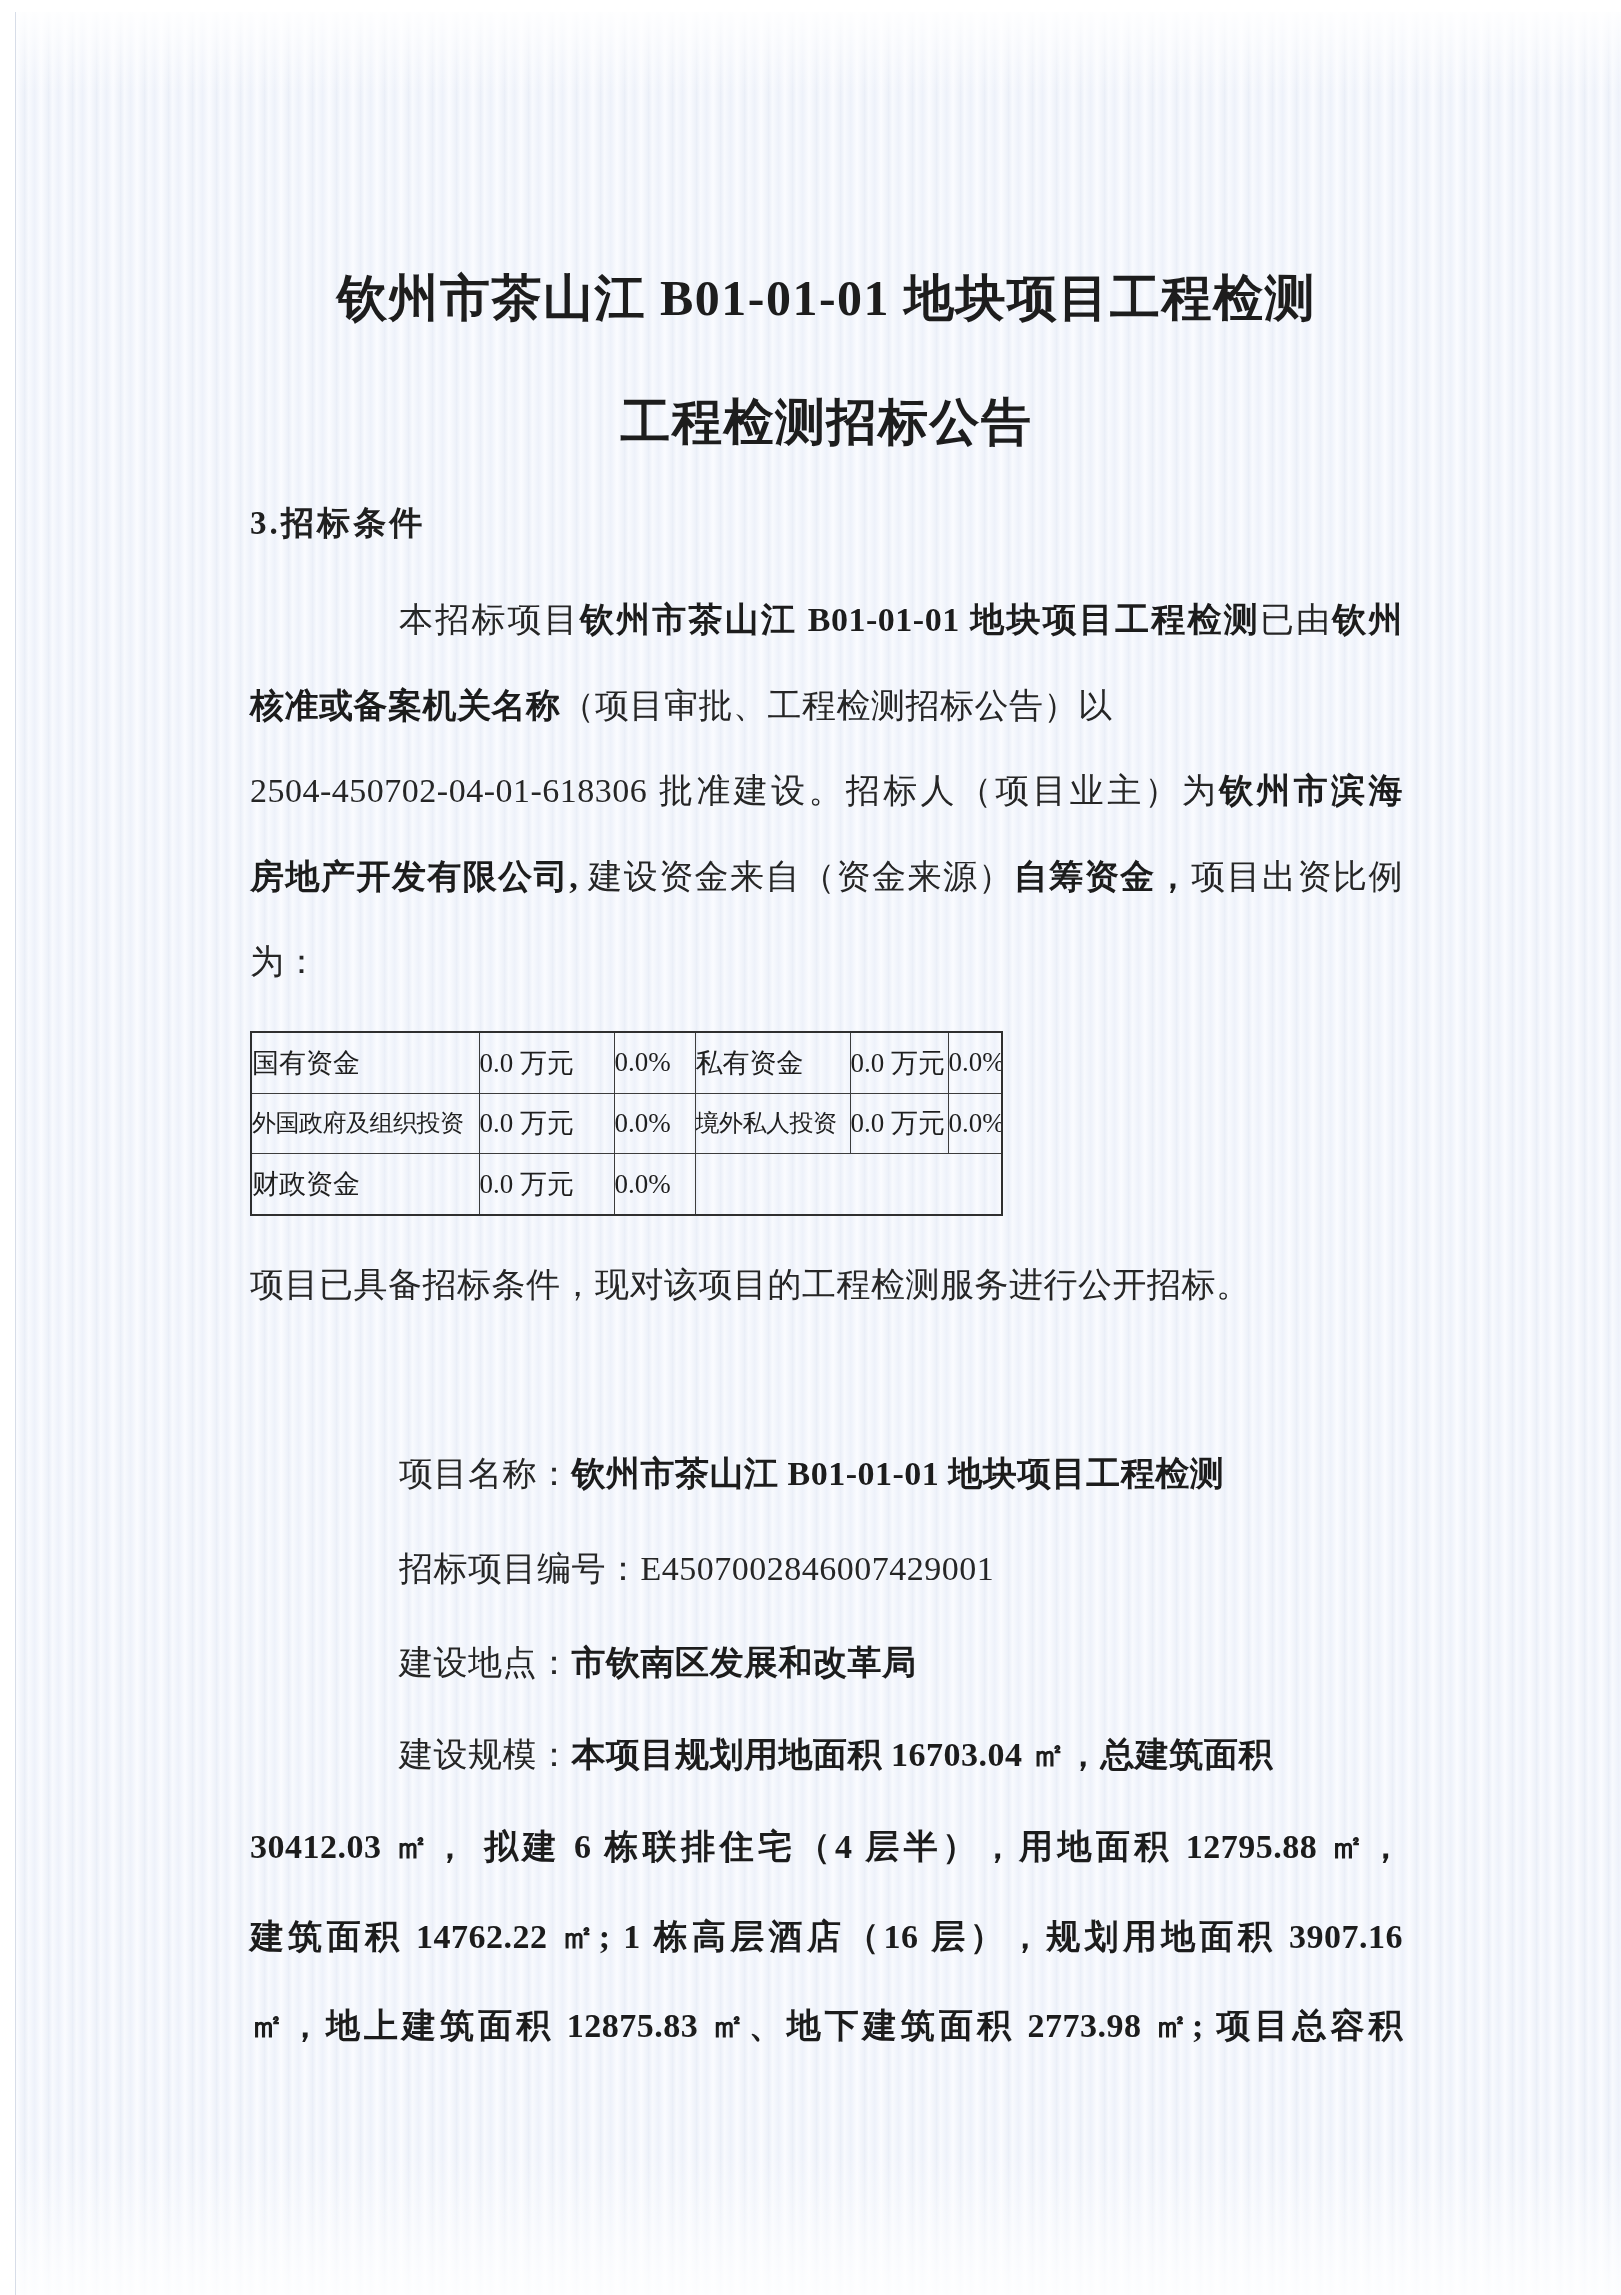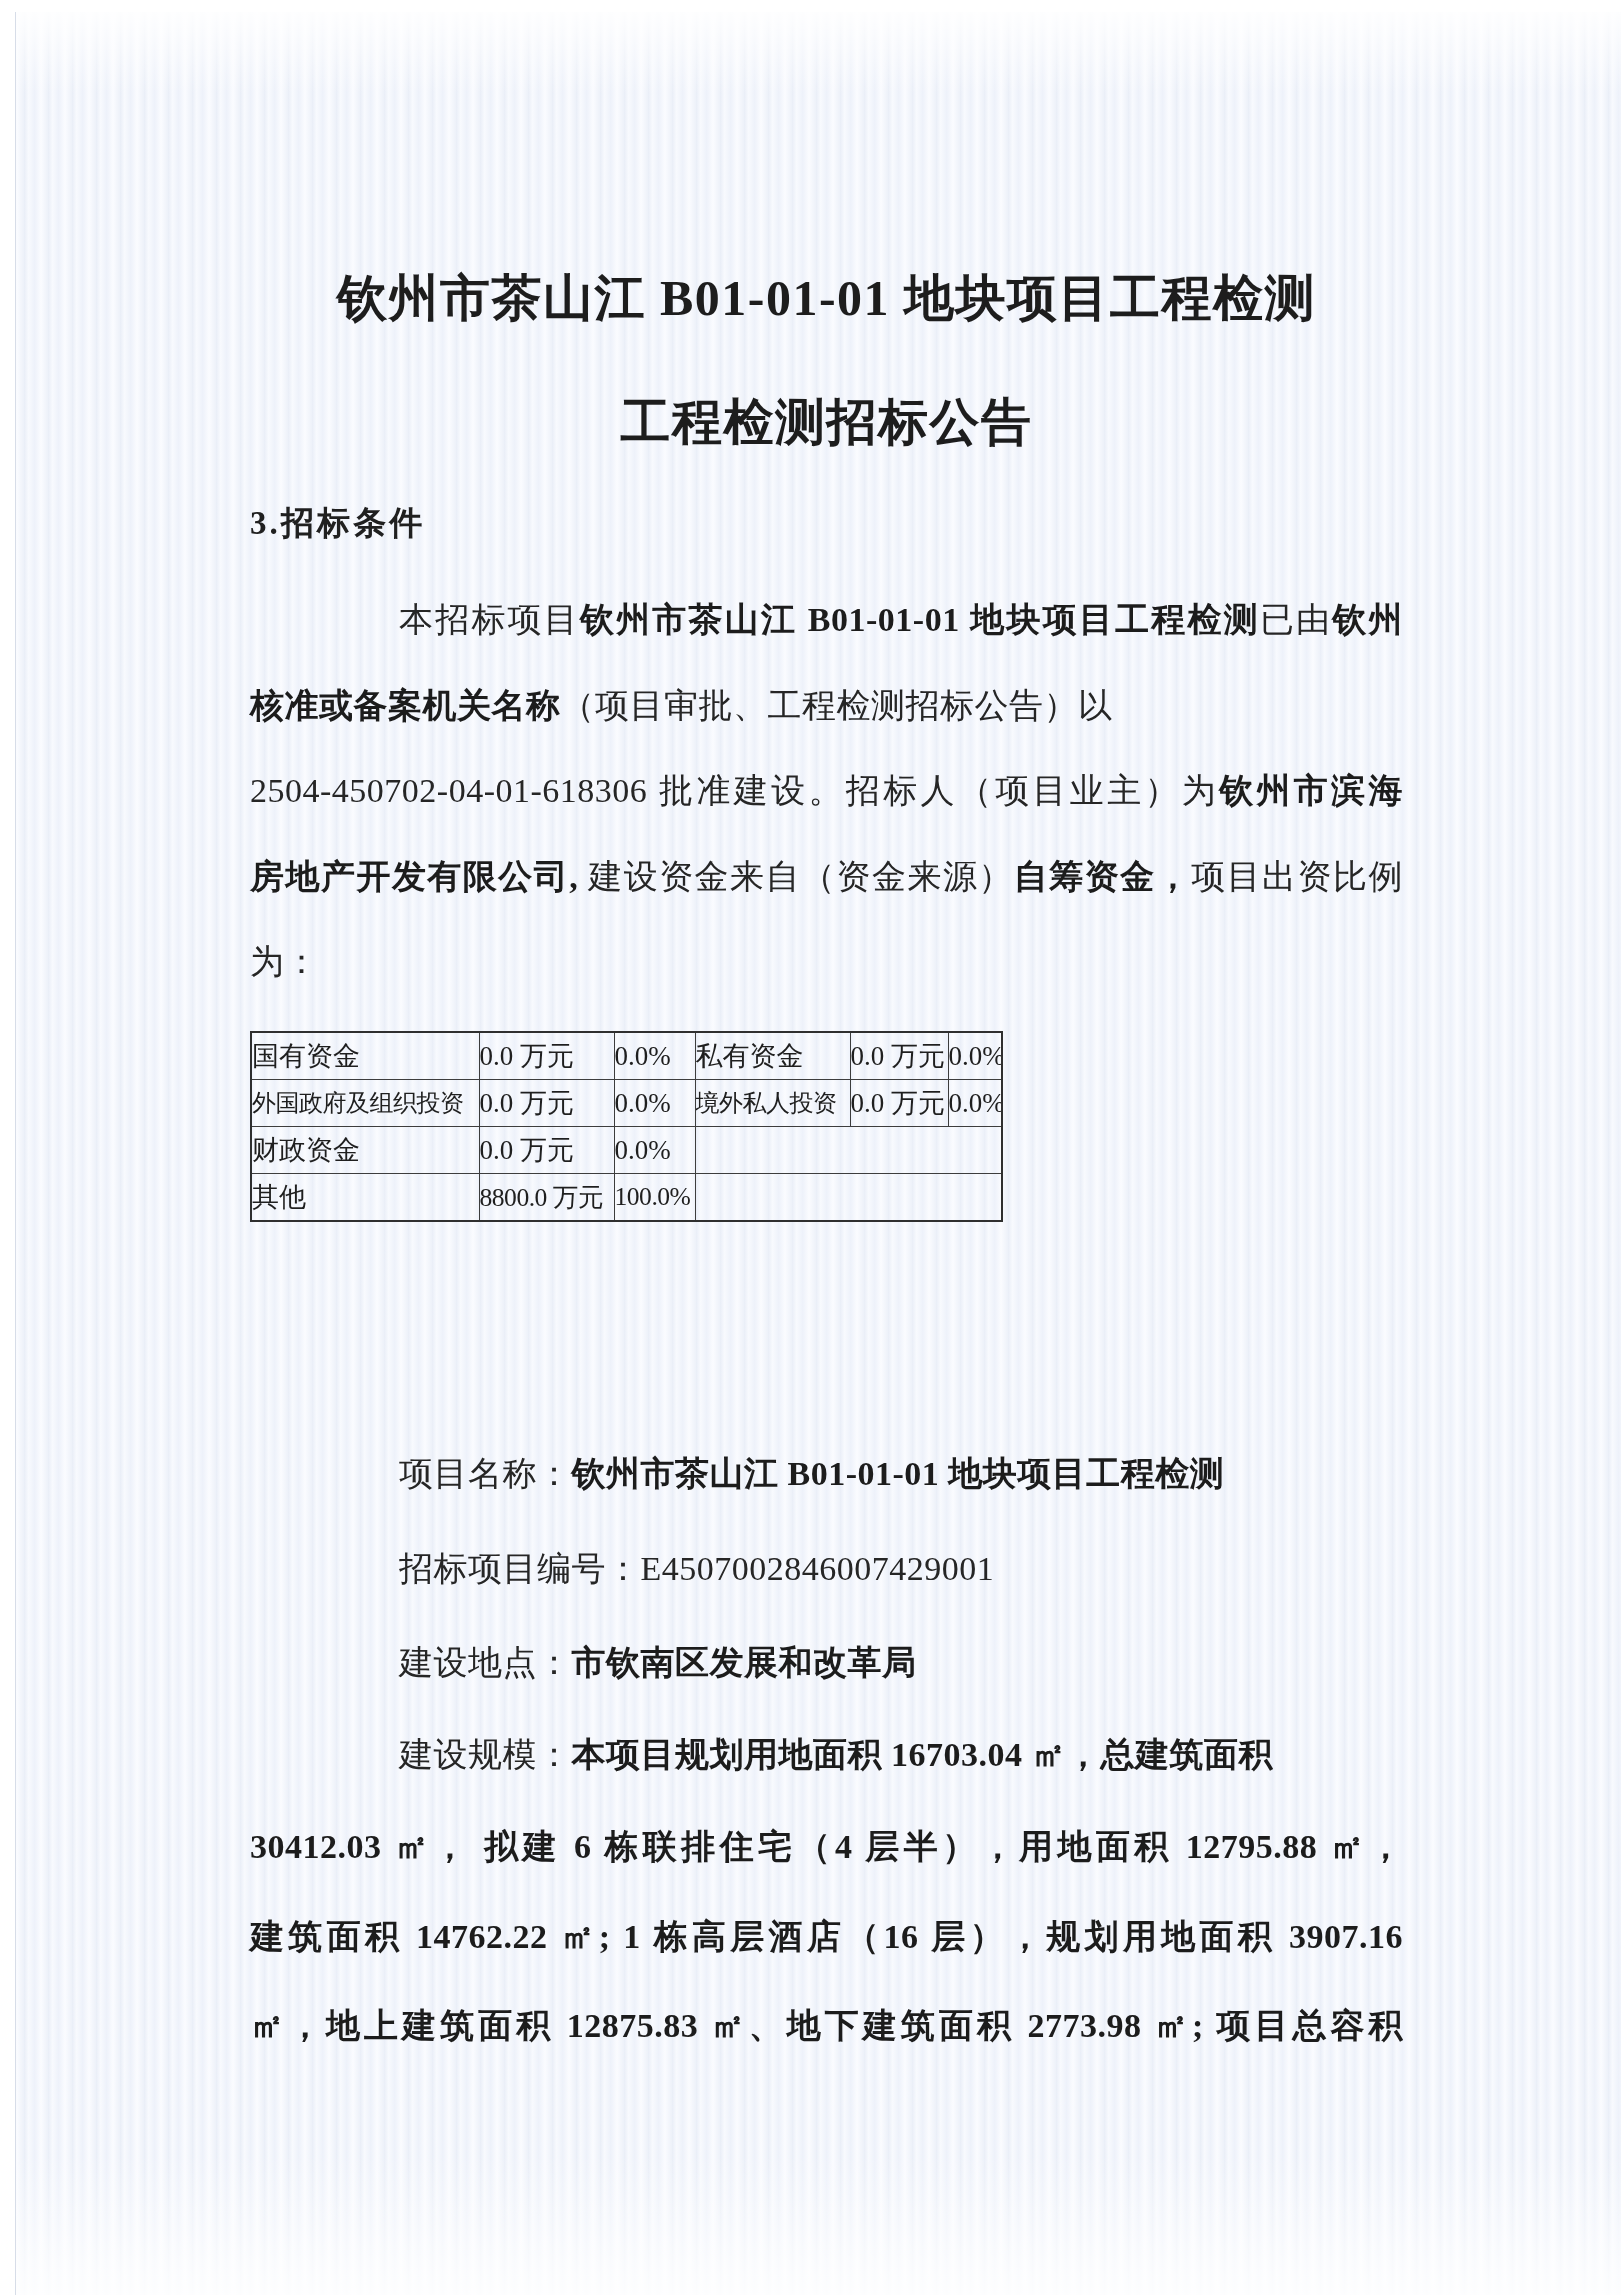--- a/index.html
+++ b/index.html
@@ -92,29 +92,24 @@
       <td class="compact">境外私人投资</td>
       <td>0.0 万元</td>
       <td>0.0%</td>
     </tr>
     <tr>
       <td>财政资金</td>
       <td>0.0 万元</td>
       <td>0.0%</td>
       <td colspan="3"></td>
     </tr>
-    <tr>
-      <td>其他</td>
-      <td class="num-tight">8800.0 万元</td>
-      <td class="num-tight">100.0%</td>
-      <td colspan="3"></td>
-    </tr>
   </tbody>
     </table>
 
+  <div class="abs line" style="top:1237px">项目已具备招标条件，现对该项目的工程检测服务进行公开招标。</div>
 
 
   <div class="abs line ind" style="top:1426px"><span>项目名称：</span><span class="b">钦州市茶山江 B01-01-01 地块项目工程检测</span></div>
 
   <div class="abs line ind" style="top:1521px">招标项目编号：E4507002846007429001</div>
 
   <div class="abs line ind" style="top:1615px"><span>建设地点：</span><span class="b">市钦南区发展和改革局</span></div>
 
   <div class="abs line ind" style="top:1707px"><span>建设规模：</span><span class="b">本项目规划用地面积 16703.04 ㎡，总建筑面积</span></div>
 

